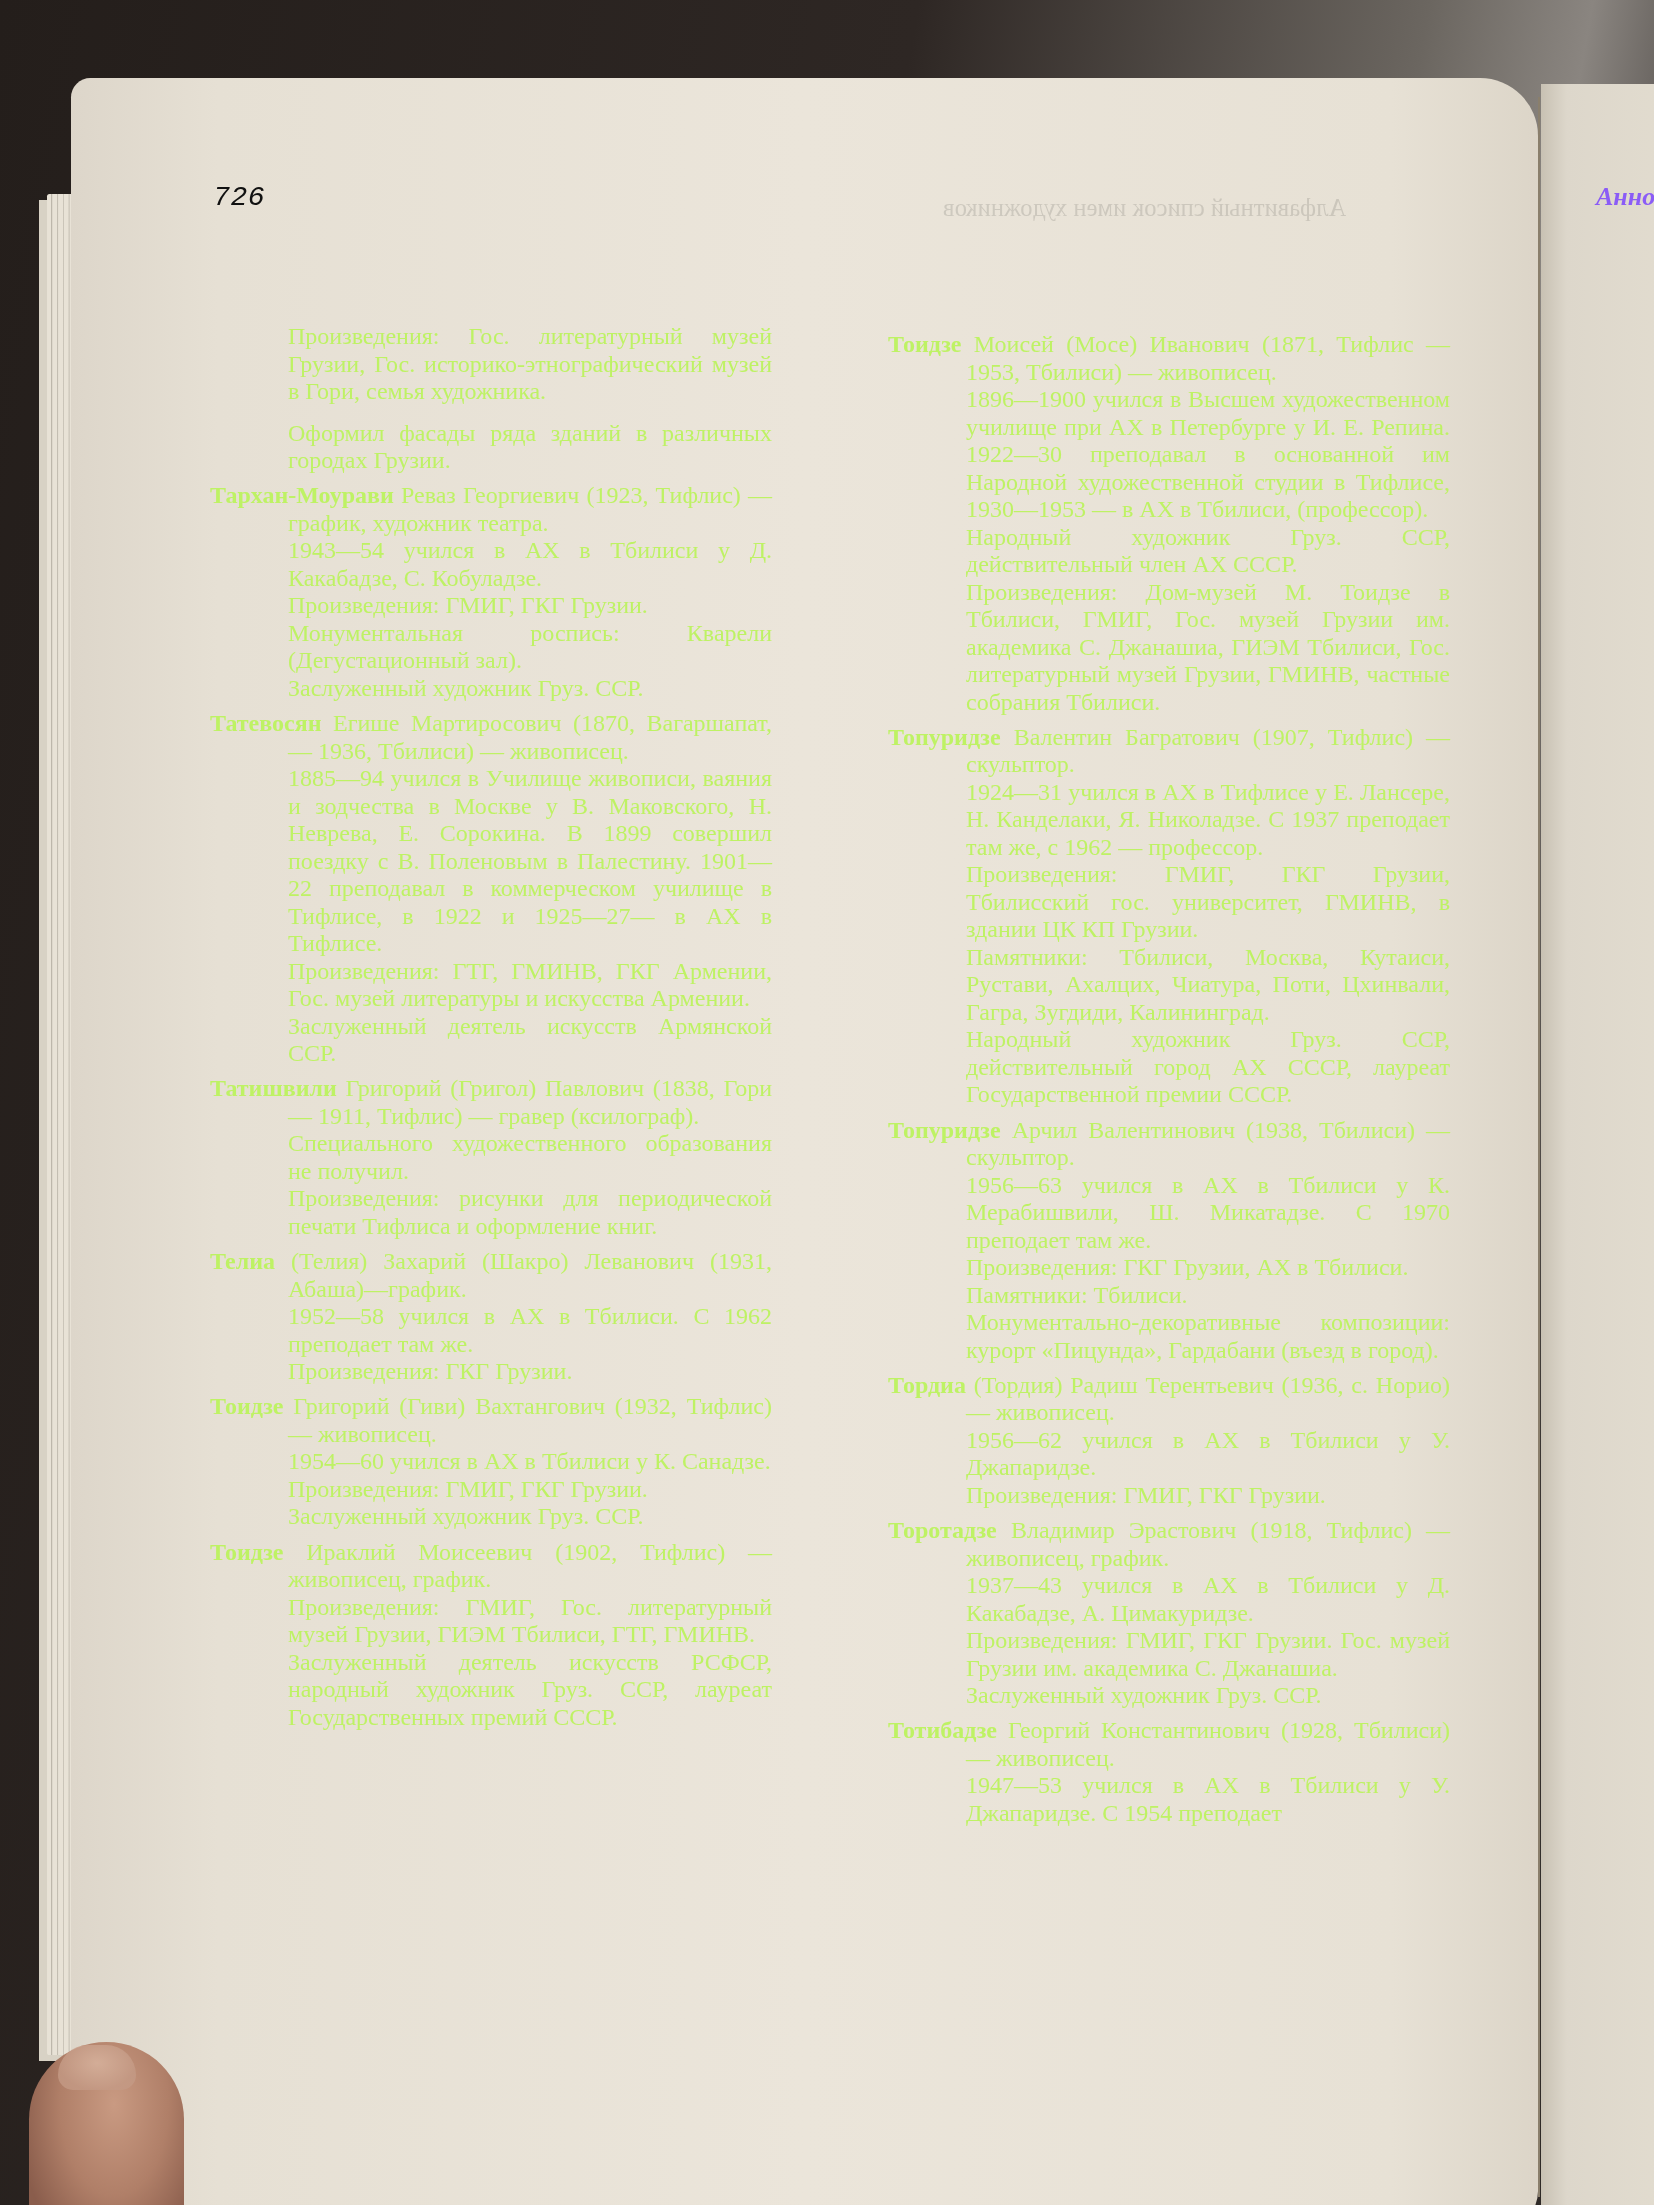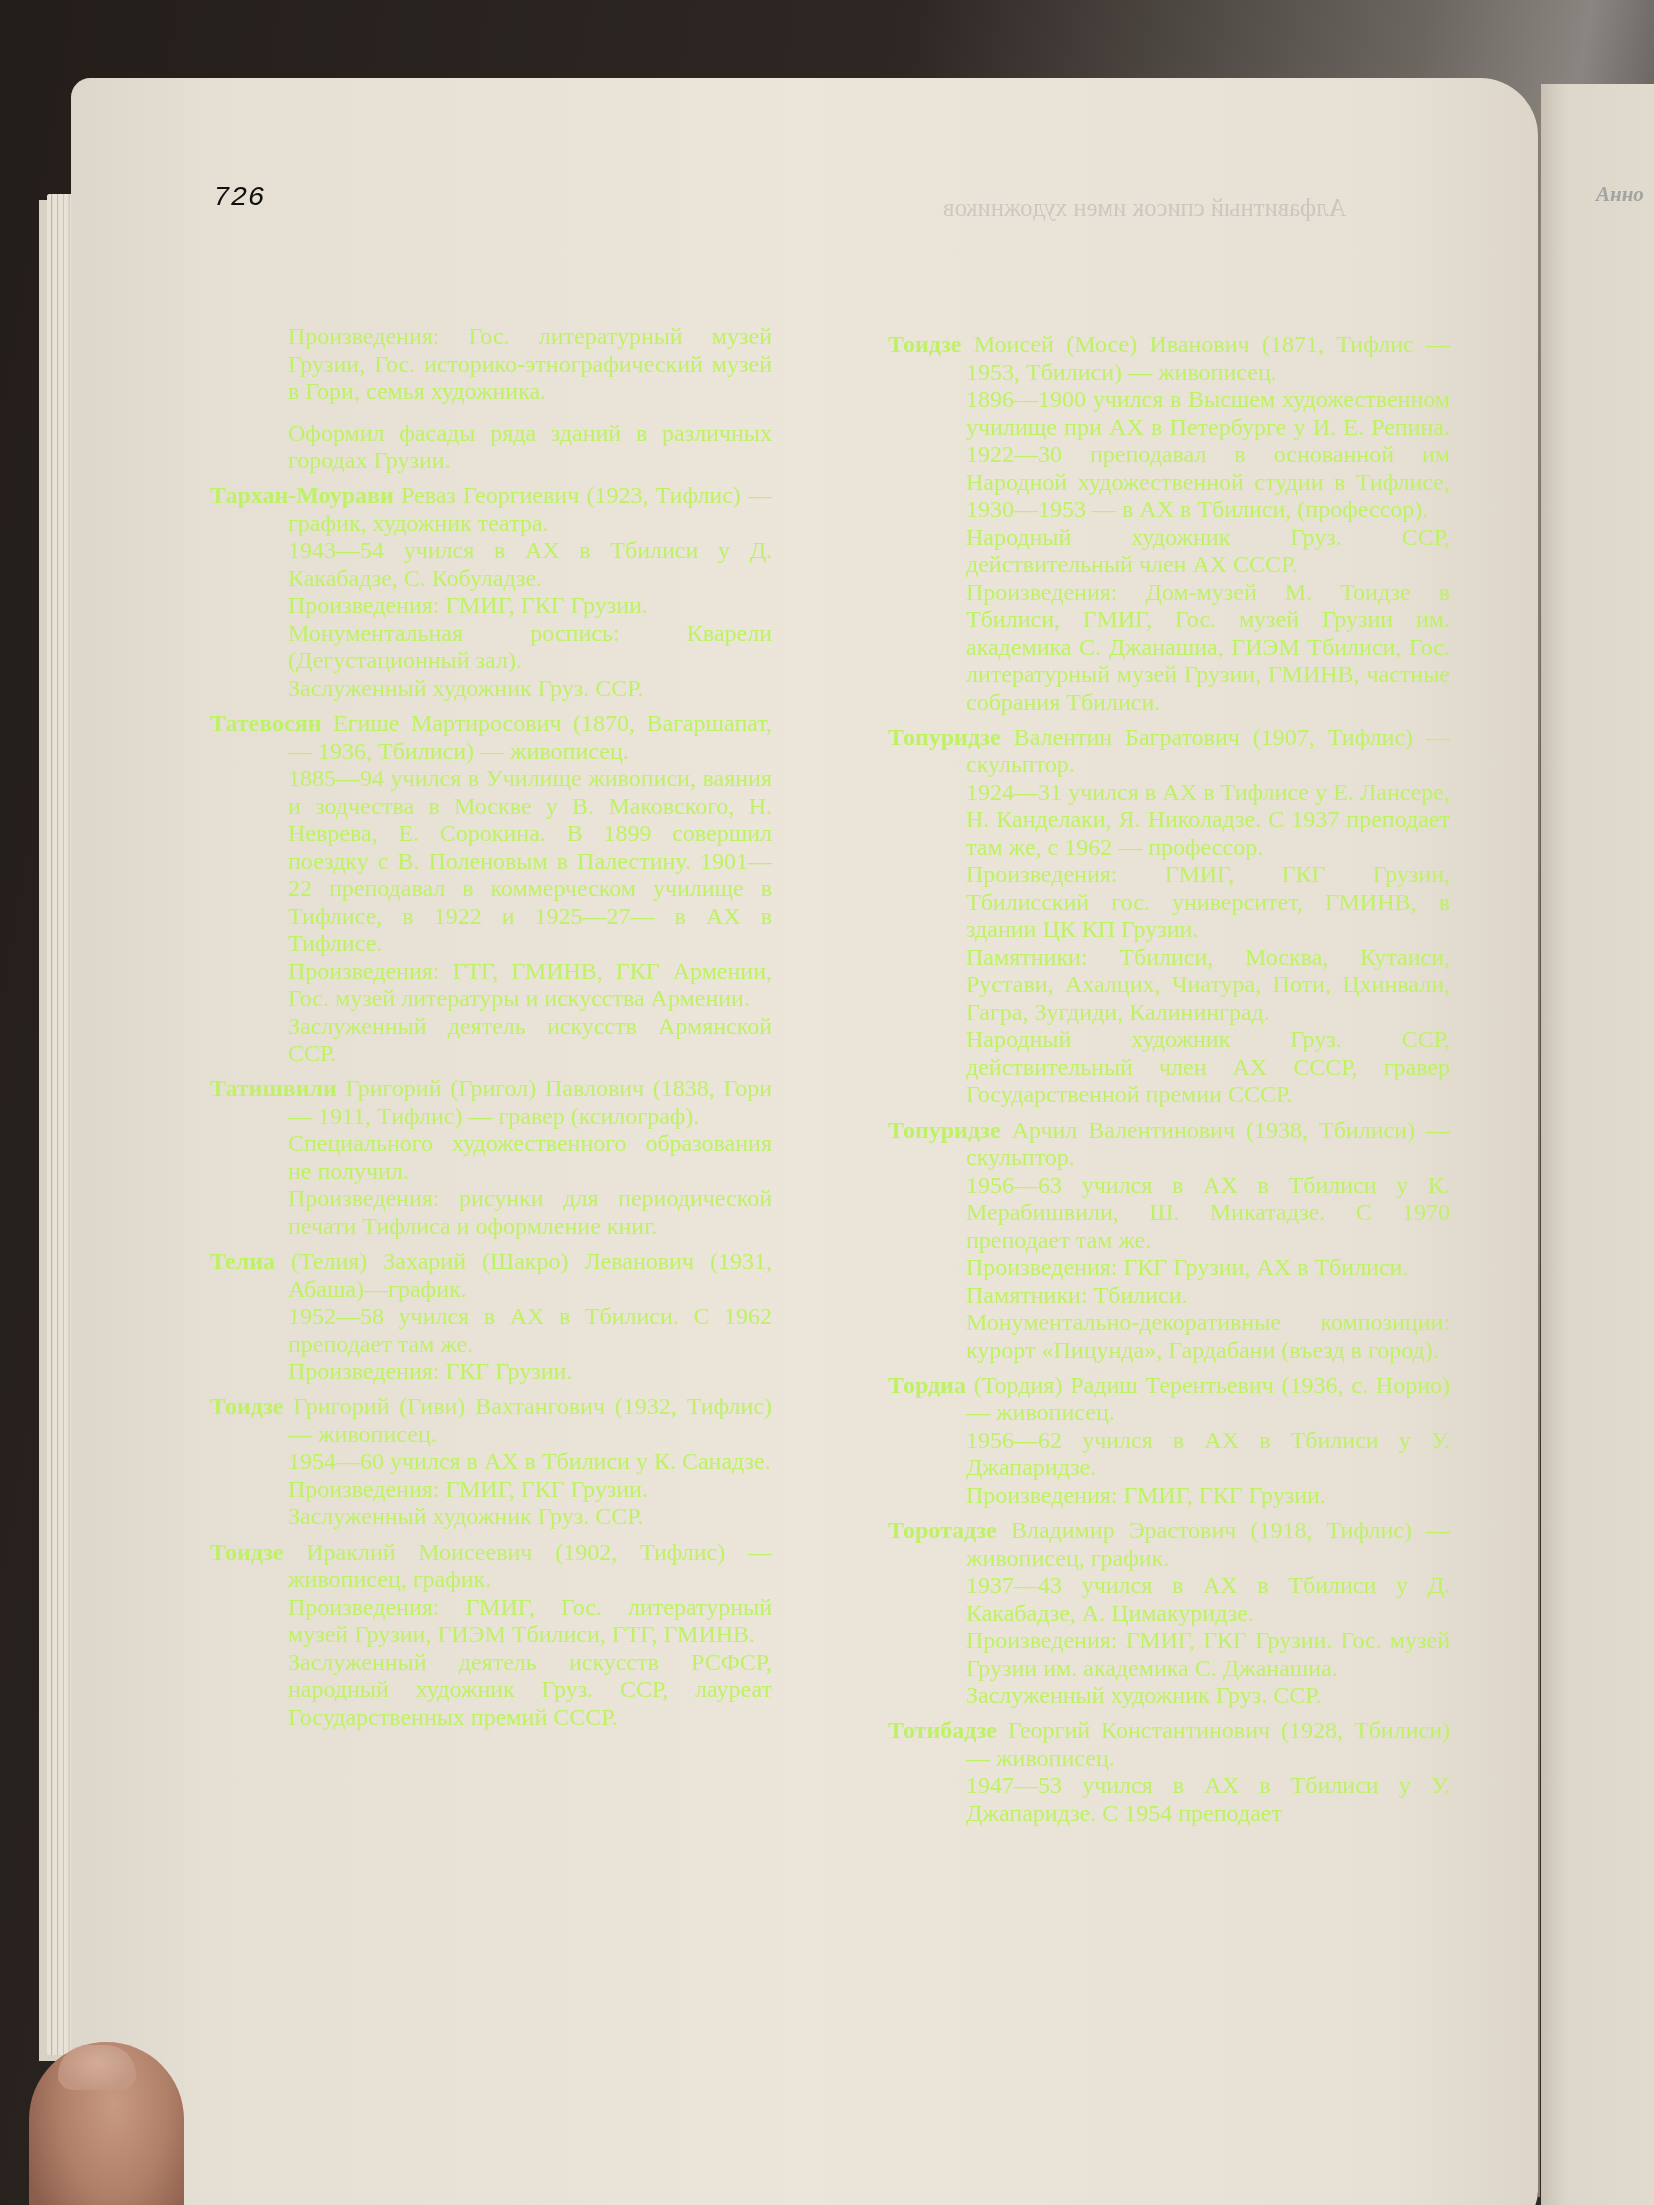--- a/index.html
+++ b/index.html
@@ -73,24 +73,24 @@
       font-size: 28px;
       font-style: italic;
       color: #111;
       letter-spacing: 0.6px;
       font-family: Liberation Mono, monospace;
     }
     .running-head-right {
       position: absolute;
       left: 1596px;
       top: 182px;
-      font-size: 21px;
+      font-size: 26px;
       font-style: italic;
       font-weight: bold;
-      color: #a3a3a3;
+      color: #8b5cf6;
       white-space: nowrap;
     }
     .bleed-through {
       position: absolute;
       left: 943px;
       top: 194px;
       font-size: 24.6px;
       color: rgba(80,75,70,0.18);
       transform: scaleX(-1);
       white-space: nowrap;
@@ -213,21 +213,21 @@
     <div class="para">1896—1900 учился в Высшем художественном училище при АХ в Петербурге у И. Е. Репина. 1922—30 преподавал в основанной им Народной художественной студии в Тифлисе, 1930—1953 — в АХ в Тбилиси, (профессор).</div>
     <div class="para">Народный художник Груз. ССР, действительный член АХ СССР.</div>
     <div class="para">Произведения: Дом-музей М. Тоидзе в Тбилиси, ГМИГ, Гос. музей Грузии им. академика С. Джанашиа, ГИЭМ Тбилиси, Гос. литературный музей Грузии, ГМИНВ, частные собрания Тбилиси.</div>
   </div>
 
   <div class="entry">
     <div class="entry-head"><span class="surname">Топуридзе</span> <span>Валентин Багратович (1907, Тифлис) — скульптор.</span></div>
     <div class="para">1924—31 учился в АХ в Тифлисе у Е. Лансере, Н. Канделаки, Я. Николадзе. С 1937 преподает там же, с 1962 — профессор.</div>
     <div class="para">Произведения: ГМИГ, ГКГ Грузии, Тбилисский гос. университет, ГМИНВ, в здании ЦК КП Грузии.</div>
     <div class="para">Памятники: Тбилиси, Москва, Кутаиси, Рустави, Ахалцих, Чиатура, Поти, Цхинвали, Гагра, Зугдиди, Калининград.</div>
-    <div class="para">Народный художник Груз. ССР, действительный член АХ СССР, гравер Государственной премии СССР.</div>
+    <div class="para">Народный художник Груз. ССР, действительный город АХ СССР, лауреат Государственной премии СССР.</div>
   </div>
 
   <div class="entry">
     <div class="entry-head"><span class="surname">Топуридзе</span> <span>Арчил Валентинович (1938, Тбилиси) — скульптор.</span></div>
     <div class="para">1956—63 учился в АХ в Тбилиси у К. Мерабишвили, Ш. Микатадзе. С 1970 преподает там же.</div>
     <div class="para">Произведения: ГКГ Грузии, АХ в Тбилиси.</div>
     <div class="para">Памятники: Тбилиси.</div>
     <div class="para">Монументально-декоративные композиции: курорт «Пицунда», Гардабани (въезд в город).</div>
   </div>
 

